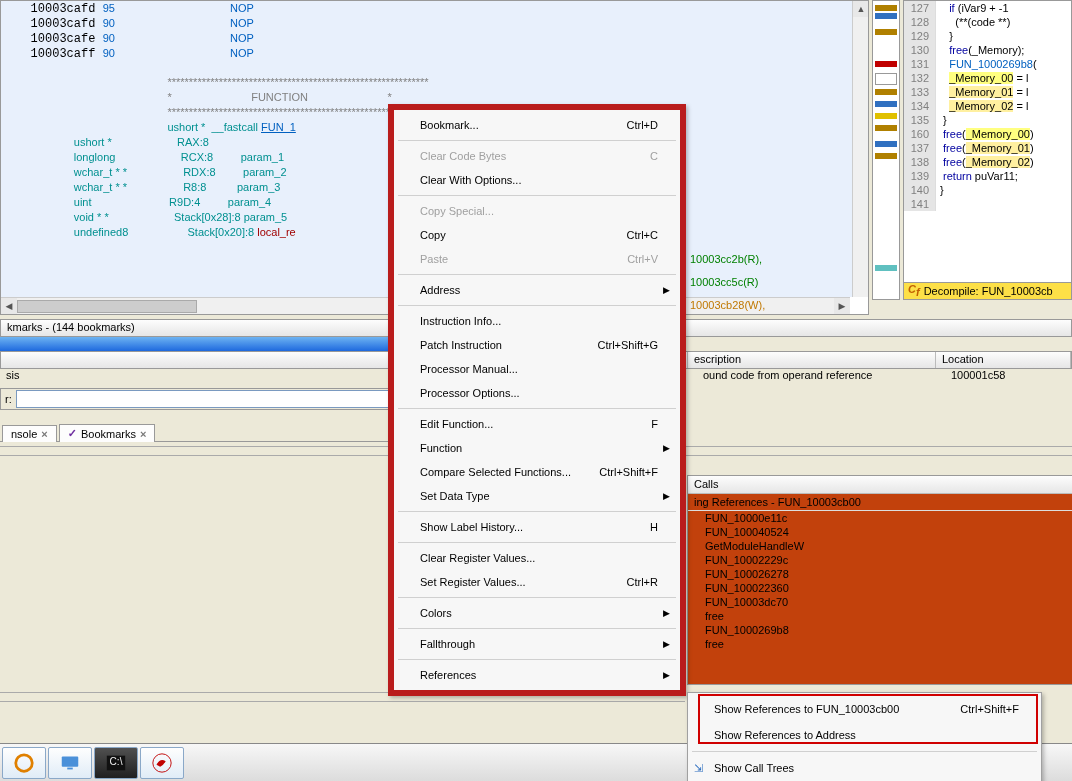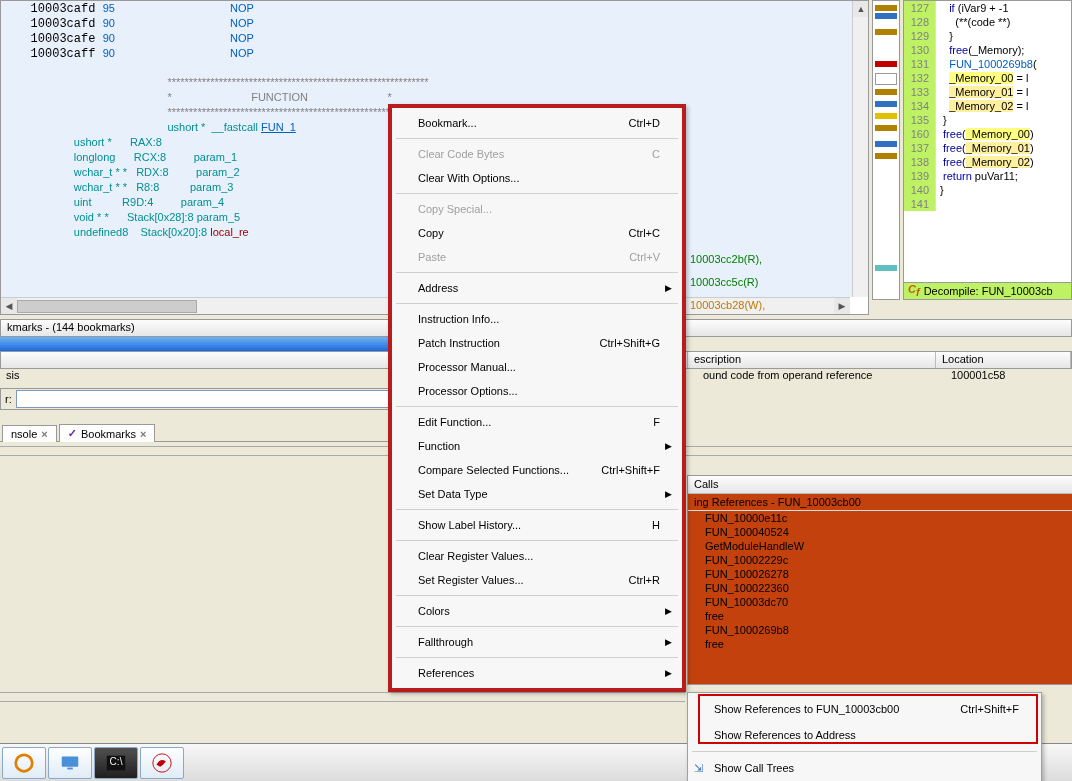--- a/index.html
+++ b/index.html
@@ -6,46 +6,46 @@
 body { background: #ece9d8; overflow: hidden; width: 1072px; height: 781px; position: relative; }
 .mono { font-family: Consolas, "Courier New", monospace; font-size: 12px; }
 
 
 .listing { position: absolute; left: 0; top: 0; width: 869px; height: 315px; background: #fff; border: 1px solid #999; overflow: hidden; }
 .listing-inner { background: #e8f0fc; padding: 0 8px; width: 100%; height: 296px; white-space: pre; line-height: 14px; }
 .byte { color: #0060c0; }
 .mnemonic { color: #0060c0; }
 .comment { color: #808080; }
 .type { color: #009090; }
-.reg { color: #009090; }
+.reg { color: #009090; margin-left: 47px; }
 .param { color: #009090; }
 .funcname { color: #0060c0; text-decoration: underline; }
 .ref-r { color: #008000; }
 .ref-w { color: #c07800; }
 .local { color: #a00000; }
 .scrollbar-h { position: absolute; bottom: 0; left: 0; right: 18px; height: 17px; background: #f0f0f0; border-top: 1px solid #ccc; }
 .scrollbar-h .thumb { position: absolute; left: 16px; top: 2px; width: 180px; height: 13px; background: #cdcdcd; border: 1px solid #aaa; }
 .scrollbar-h .arrow { position: absolute; top: 0; width: 16px; height: 17px; background: #e8e8e8; text-align: center; line-height: 17px; font-size: 9px; color: #555; }
 .scrollbar-h .arrow.left { left: 0; }
 .scrollbar-h .arrow.right { right: 0; }
 
 
 .minimap { position: absolute; left: 872px; top: 0; width: 28px; height: 300px; background: #fff; border: 1px solid #999; }
 .minimap .blk { position: absolute; left: 2px; right: 2px; height: 6px; }
 
 
 .decompile { position: absolute; left: 903px; top: 0; width: 169px; height: 300px; background: #fff; border: 1px solid #999; overflow: hidden; }
 .decompile-row { display: flex; line-height: 14px; }
-.decompile .ln { width: 32px; text-align: right; padding-right: 6px; color: #808080; background: #bef264; border-right: 1px solid #ddd; flex-shrink: 0; }
+.decompile .ln { width: 32px; text-align: right; padding-right: 6px; color: #808080; background: #e5e5e5; border-right: 1px solid #ddd; flex-shrink: 0; }
 .decompile .code { white-space: pre; padding-left: 4px; }
 .kw { color: #0000a0; }
 .hl { background: #ffff80; }
 .fn { color: #0060c0; }
 .scrollbar-h2 { position: absolute; bottom: 0; left: 0; right: 0; height: 17px; background: #f0f0f0; border-top: 1px solid #ccc; }
-.decompile-title { position: absolute; left: 903px; top: 282px; width: 169px; height: 18px; background: #bef264; border: 1px solid #999; padding: 1px 4px; display: flex; align-items: center; gap: 4px; }
+.decompile-title { position: absolute; left: 903px; top: 282px; width: 169px; height: 18px; background: #fde047; border: 1px solid #999; padding: 1px 4px; display: flex; align-items: center; gap: 4px; }
 .decompile-title .cf { color: #c06000; font-weight: bold; font-style: italic; }
 
 
 .bookmarks-hdr { position: absolute; left: 0; top: 319px; width: 1072px; height: 18px; background: linear-gradient(#fdfdfd,#e6e6e6); border: 1px solid #999; padding: 1px 6px; }
 .bookmarks-sel { position: absolute; left: 0; top: 337px; width: 685px; height: 14px; background: linear-gradient(#6db3f2,#1e69de); }
 
 
 .tbl-hdrs { position: absolute; left: 0; top: 351px; width: 1072px; height: 18px; border: 1px solid #999; display: flex; }
 .tbl-hdrs .th { border-right: 1px solid #bbb; padding: 1px 6px; background: linear-gradient(#fdfdfd,#e6e6e6); }
 .tbl-row { position: absolute; left: 0; top: 369px; width: 1072px; height: 16px; display: flex; }
@@ -63,21 +63,21 @@
 .tab .chk { color: #7030a0; font-weight: bold; }
 
 
 .calls { position: absolute; left: 687px; top: 475px; width: 397px; height: 210px; background: #c2410c; border: 1px solid #999; }
 .calls-hdr { background: linear-gradient(#fdfdfd,#e6e6e6); border-bottom: 1px solid #bbb; padding: 2px 6px; height: 18px; }
 .calls-sub { padding: 2px 6px; border-bottom: 1px solid #ddd; }
 .calls ul { list-style: none; }
 .calls li { padding: 1px 17px; }
 
 
-.ctx { position: absolute; left: 388px; top: 104px; width: 298px; background: #f7f7f7; border: 4px solid #b91c1c; box-shadow: 2px 2px 4px rgba(0,0,0,.25); padding: 3px 2px; z-index: 10; }
+.ctx { position: absolute; left: 388px; top: 104px; width: 298px; background: #f7f7f7; border: 6px solid #b91c1c; box-shadow: 2px 2px 4px rgba(0,0,0,.25); padding: 3px 2px; z-index: 10; }
 .ctx-item { display: flex; align-items: center; height: 24px; padding: 0 20px 0 24px; position: relative; }
 .ctx-item.disabled { color: #a0a0a0; }
 .ctx-item .sc { margin-left: auto; }
 .ctx-item .sub { position: absolute; right: 8px; font-size: 9px; }
 .ctx-sep { height: 1px; background: #d0d0d0; margin: 3px 2px; }
 
 
 .submenu { position: absolute; left: 687px; top: 692px; width: 355px; background: #f7f7f7; border: 1px solid #a0a0a0; box-shadow: 2px 2px 4px rgba(0,0,0,.25); padding: 3px 2px; z-index: 11; }
 .submenu .ctx-item { height: 26px; }
 .redbox { position: absolute; left: 698px; top: 694px; width: 340px; height: 50px; border: 2px solid #d00000; z-index: 12; pointer-events: none; }

